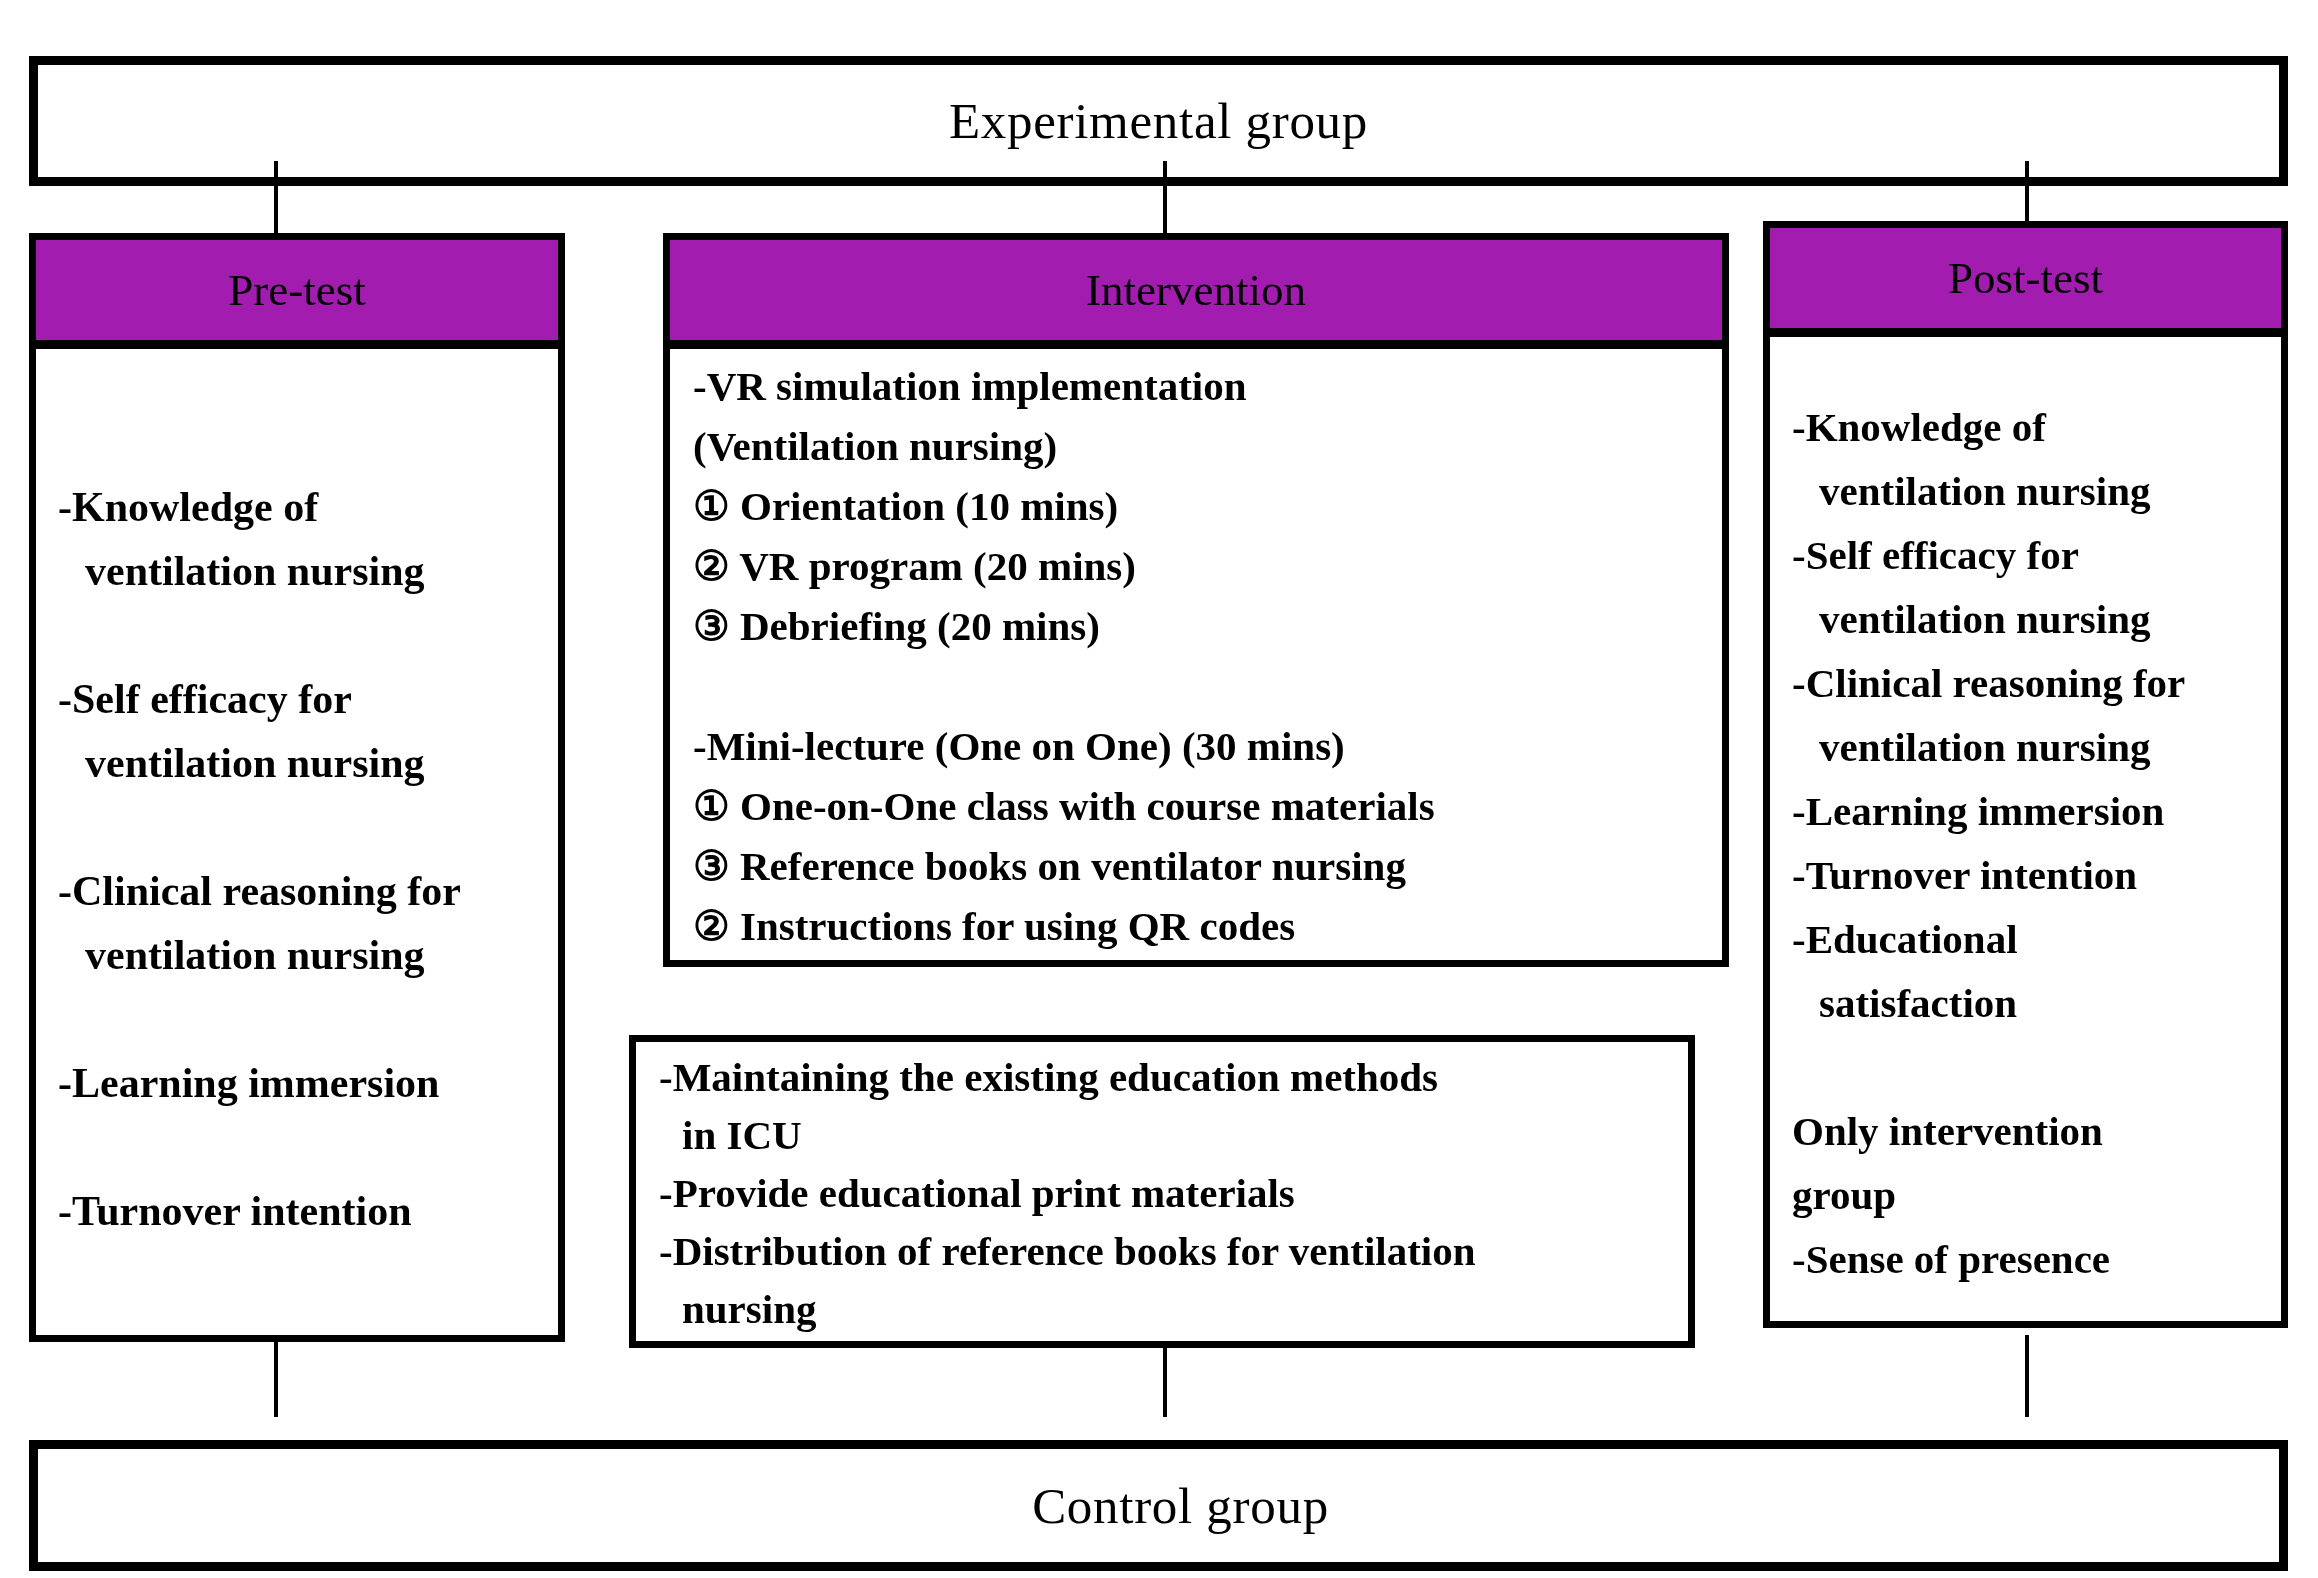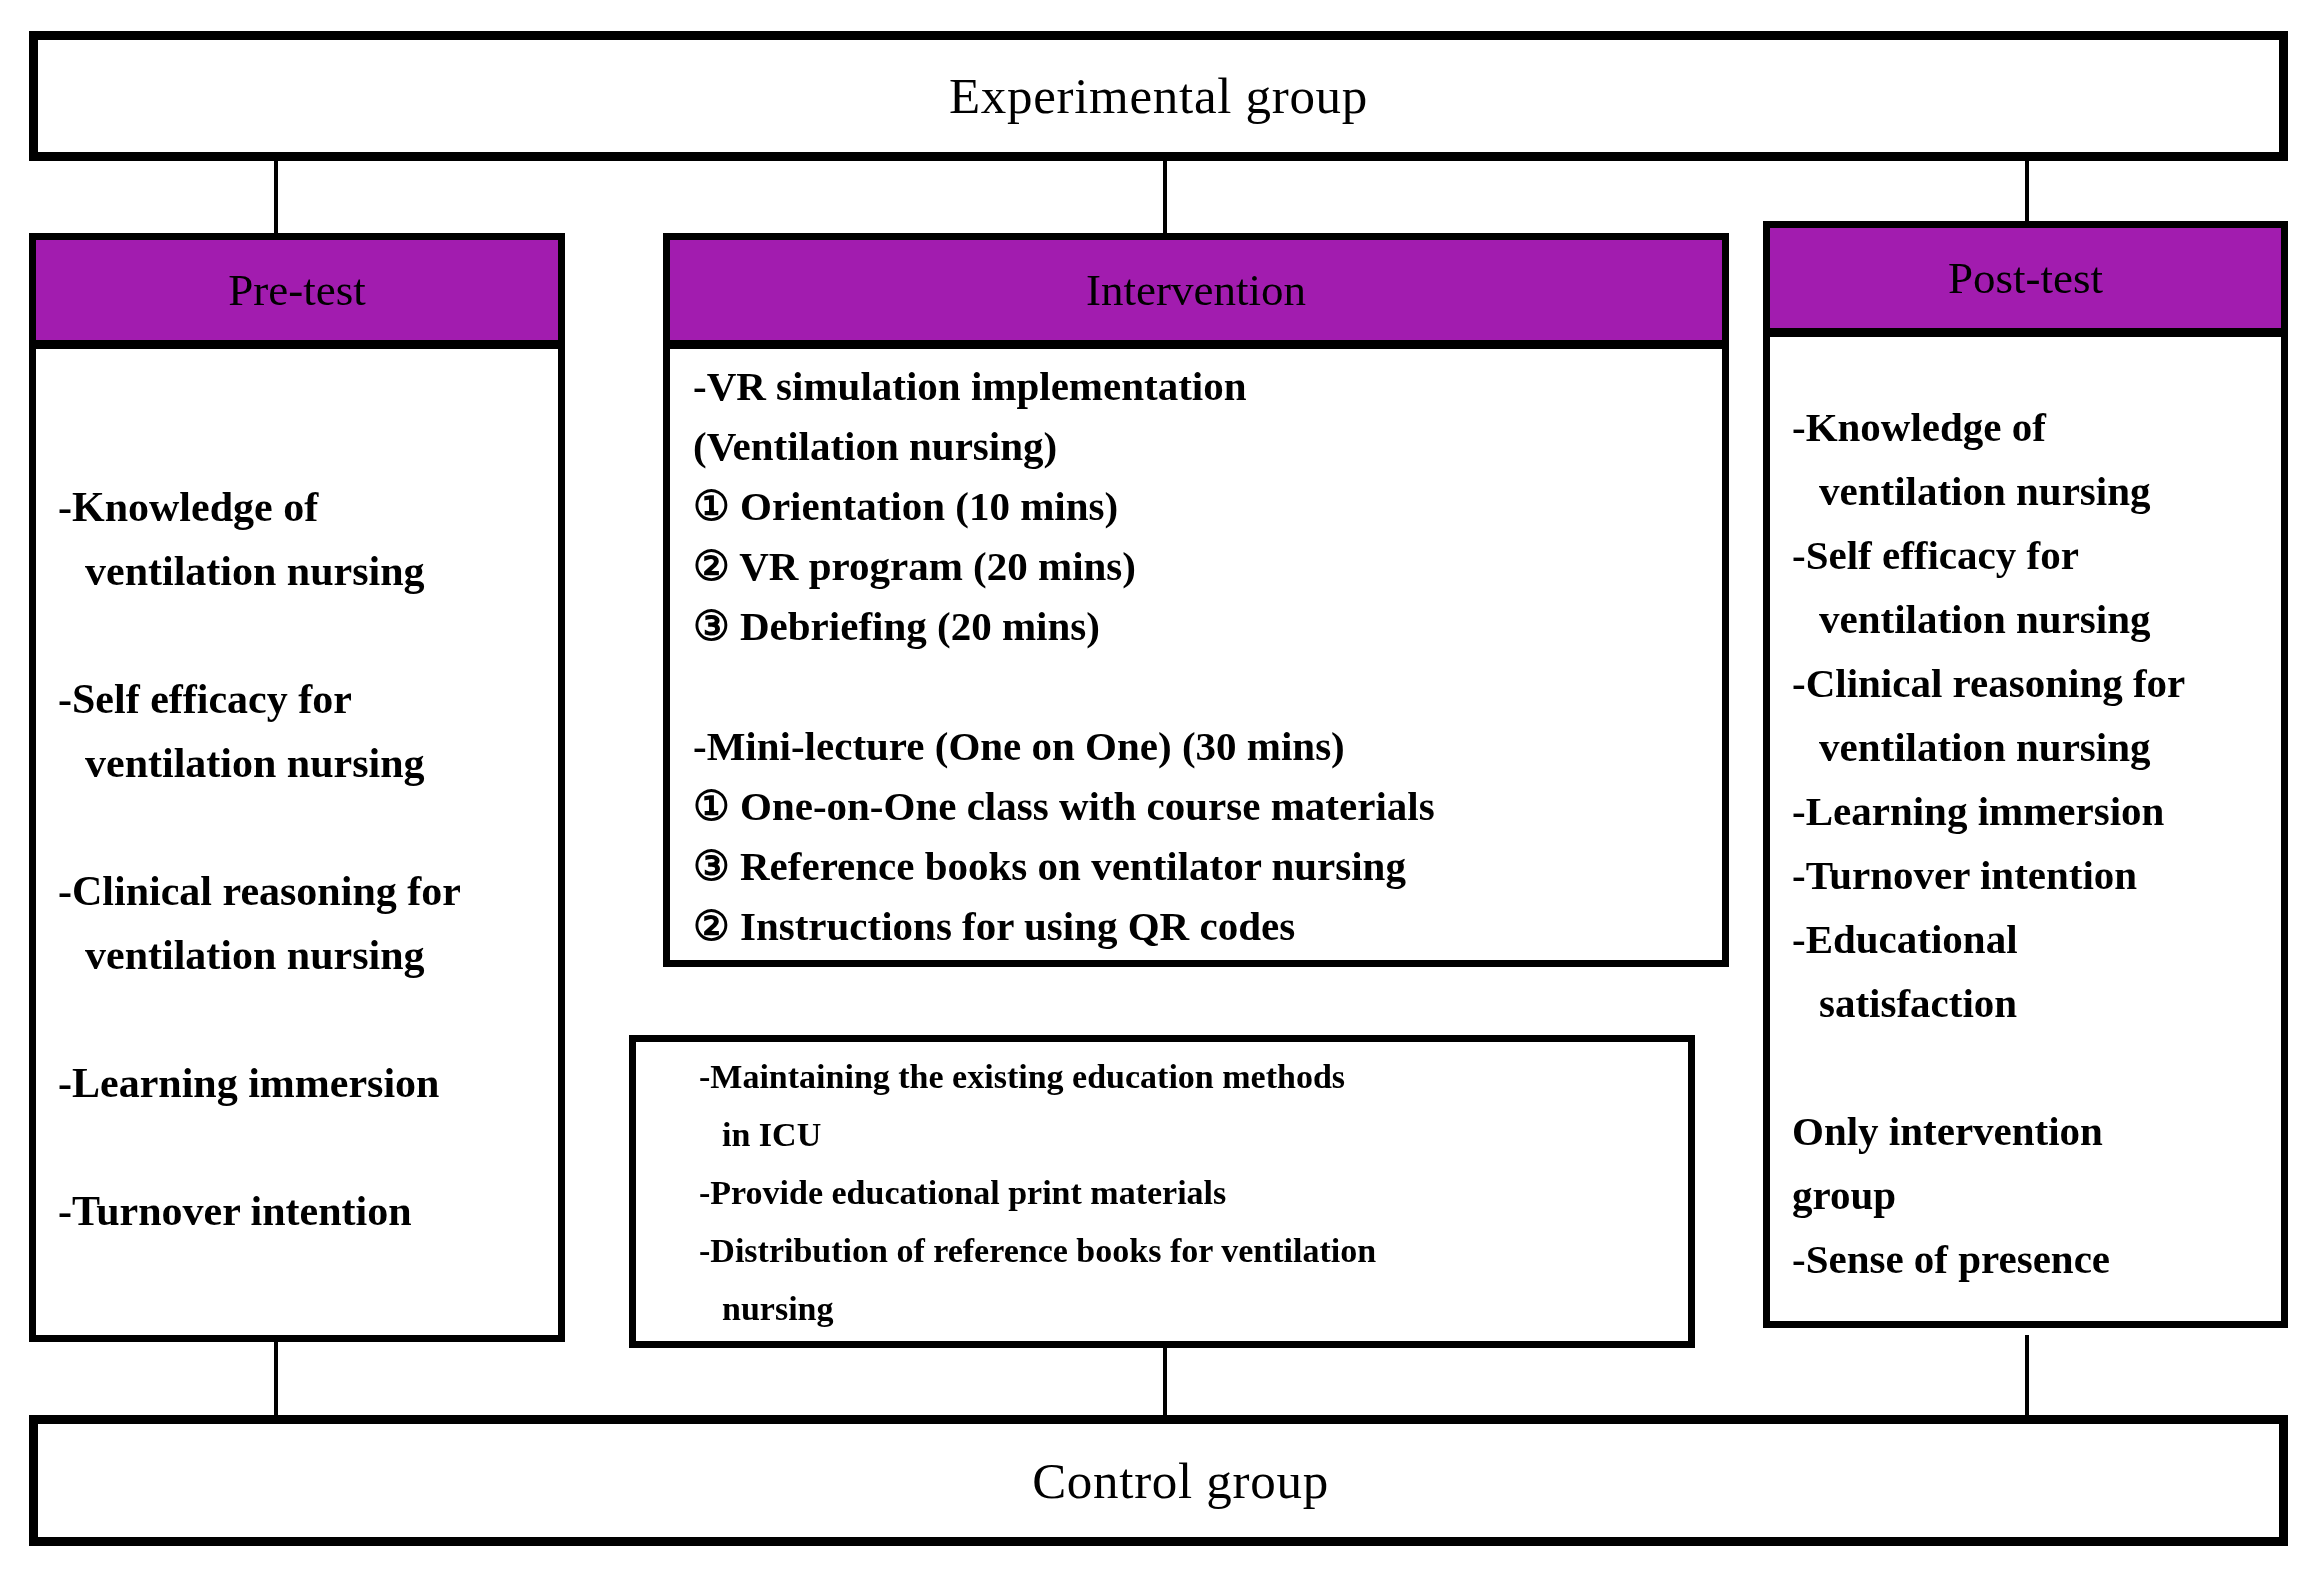--- a/index.html
+++ b/index.html
@@ -22,20 +22,21 @@
   .band-box {
     left: 29px;
     width: 2259px;
     border: 9px solid #000;
     background: #fff;
     display: flex;
     align-items: center;
     justify-content: center;
     font-size: 51px;
     letter-spacing: 0.7px;
+    margin-top: 25px;
   }
   #top-band    { top: 31px;   height: 130px; }
   #bottom-band { top: 1415px; height: 131px; padding-left: 44px; }
 
   
   .vline {
     position: absolute;
     width: 4.1px;
     background: #000;
   }
@@ -79,23 +80,22 @@
 
   #intervention-body {
     padding: 6.8px 13.7px 0 23px;
     font-size: 41px;
     line-height: 60px;
   }
   #intervention-body .gap { margin-top: 60px; }
 
   #intervention2-body {
     padding: 5.5px 13.7px 0 23px;
-    font-size: 34px;
+    font-size: 41px;
     line-height: 58px;
-    margin-left: 40px;
   }
   #intervention2-body .cont { padding-left: 23px; }
 
   #posttest-body {
     padding: 58px 9.6px 0 22px;
     font-size: 41px;
     line-height: 64px;
   }
   #posttest-body .gap { margin-top: 64px; }
 </style>

